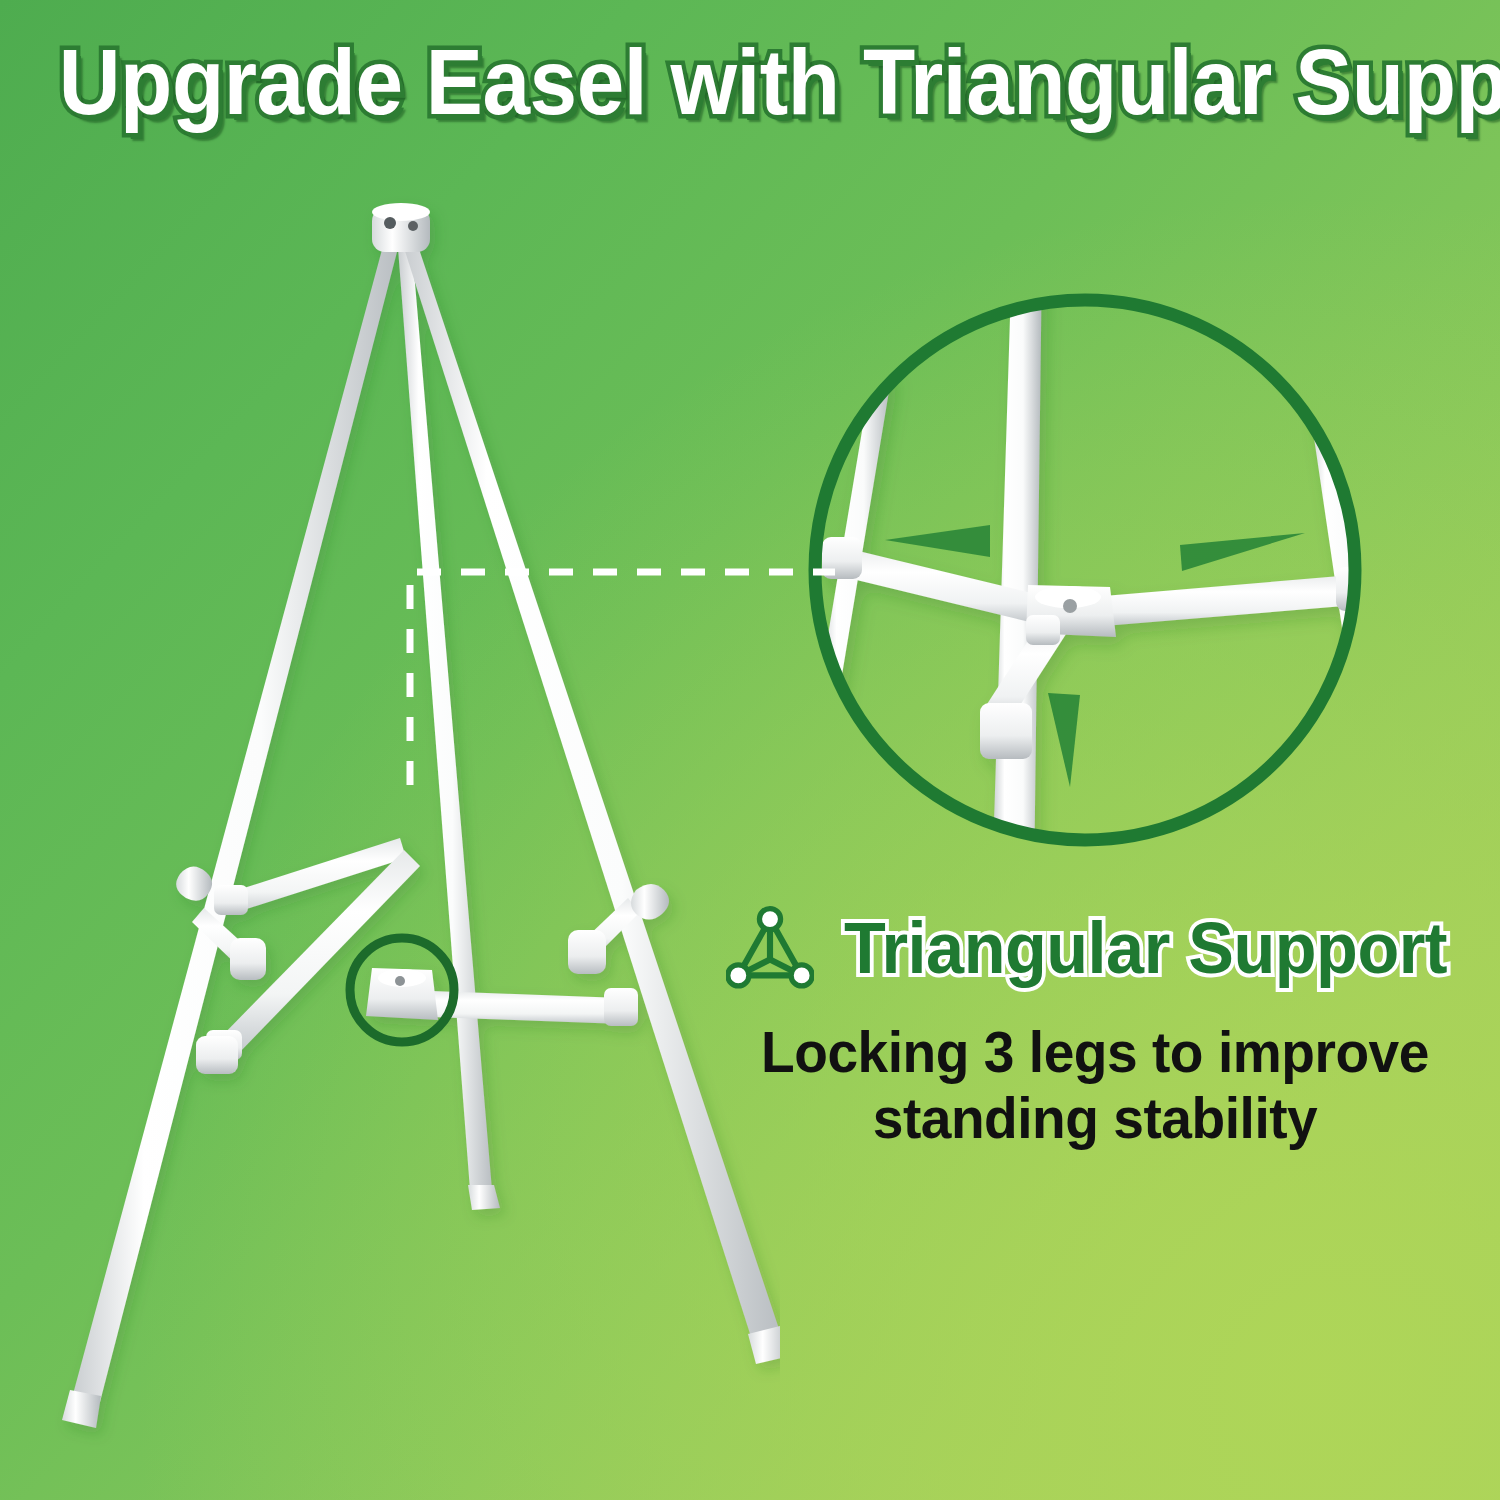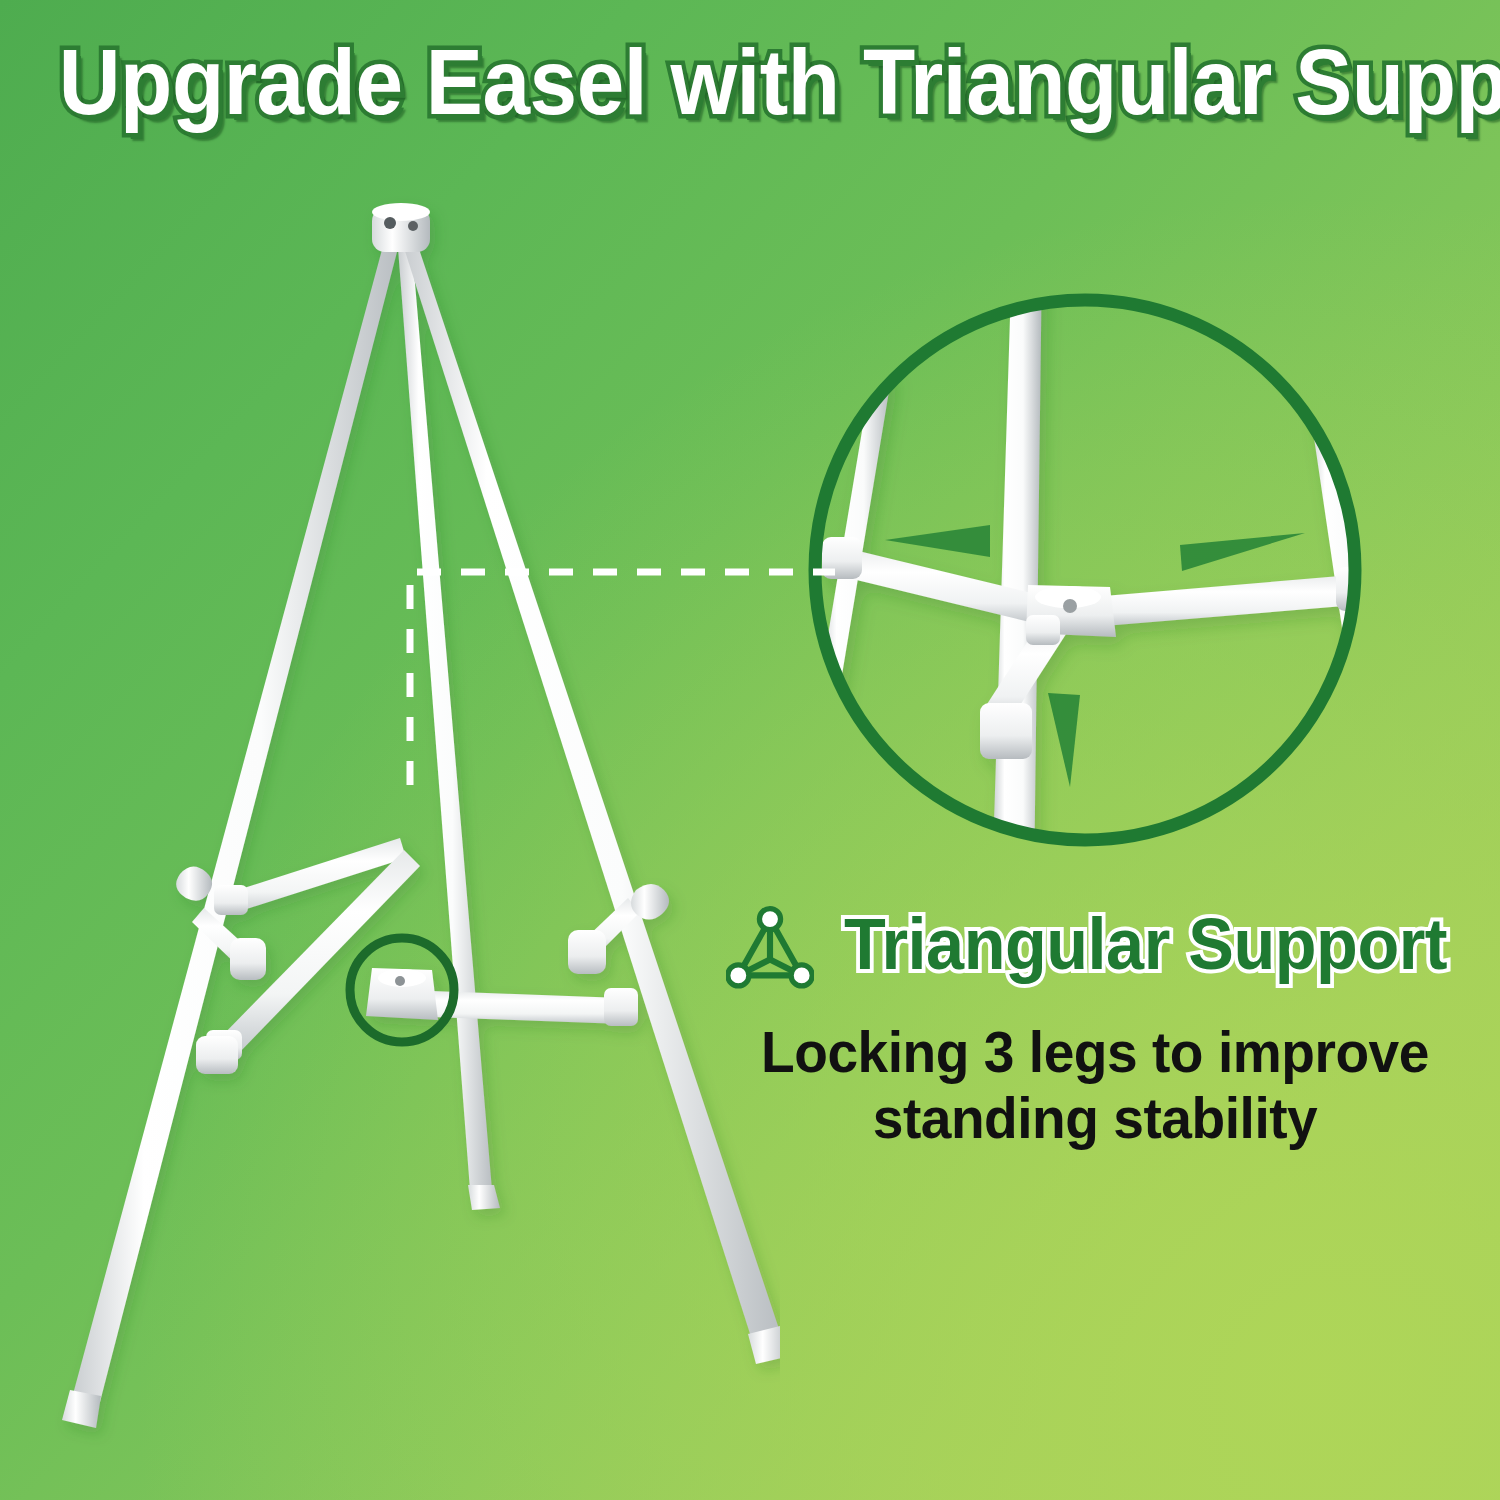--- a/index.html
+++ b/index.html
@@ -80,21 +80,21 @@
   .feature-block {
     position: absolute;
     left: 700px;
     top: 905px;
     width: 790px;
     z-index: 30;
     text-align: center;
   }
   .feature-head {
     display: flex;
-    align-items: flex-start;
+    align-items: center;
     justify-content: center;
     gap: 14px;
     white-space: nowrap;
   }
   .feature-icon {
     flex: 0 0 auto;
     width: 88px;
     height: 88px;
     display: block;
   }

